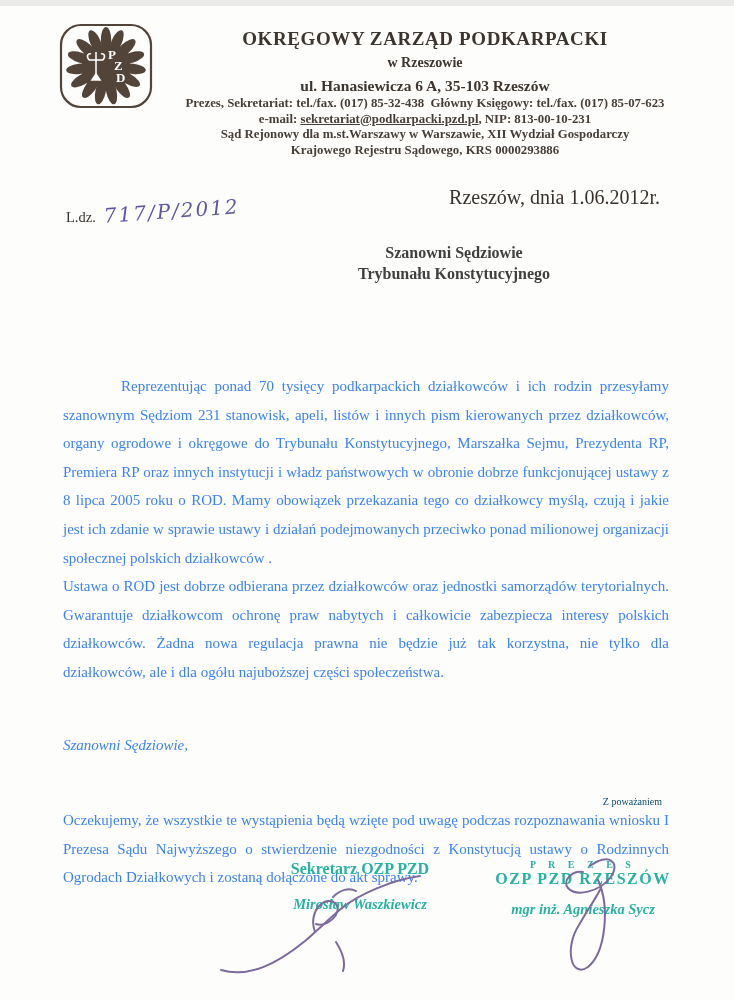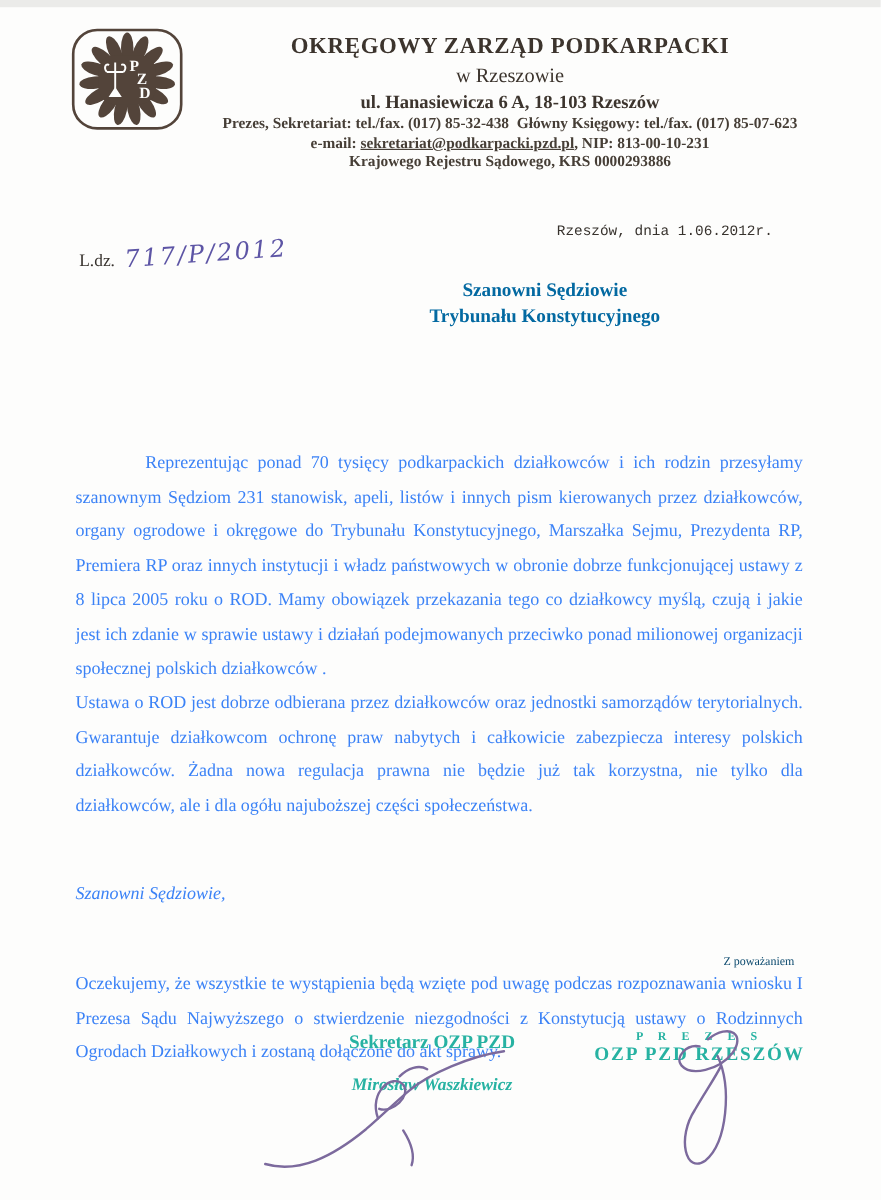--- a/index.html
+++ b/index.html
@@ -15,45 +15,45 @@
     content:"";position:absolute;left:0;top:0;width:734px;height:6px;
     background:#ebebe9;
   }
   
   .logo{position:absolute;left:58px;top:22px;width:96px;height:88px;}
   .letterhead{
     position:absolute;left:140px;top:26px;width:570px;
     text-align:center;color:#3c342d;
   }
   .org1,.org2{font-size:19px;font-weight:bold;letter-spacing:.6px;line-height:25px;}
-  .org3{font-size:17px;font-weight:normal;line-height:23px;}
+  .org3{font-size:14px;font-weight:bold;line-height:23px;}
   .addr{font-size:15.5px;font-weight:bold;line-height:20px;margin-top:2px;}
   .small-line{font-size:12.8px;line-height:15.5px;color:#463e36;white-space:pre-wrap;font-weight:bold;}
   .email-part{text-decoration:underline;}
   
   .date-line{
-    position:absolute;right:90px;top:186px;
-    font-size:12px;color:#37322d;font-family:Liberation Mono, monospace;
+    position:absolute;right:74px;top:186px;
+    font-size:20px;color:#37322d;
   }
   .ref{position:absolute;left:66px;top:203px;font-size:14.5px;color:#37322d;}
   .ref-hand{
     display:inline-block;
     font-family:"DejaVu Serif", serif;
     font-style:italic;
     font-size:20px;
     color:#5d55a5;
     transform:rotate(-4deg) translateY(-4px);
     letter-spacing:2px;
     margin-left:8px;
   }
   
   .addressee{
-    position:absolute;left:304px;top:232px;width:300px;
+    position:absolute;left:304px;top:242px;width:300px;
     text-align:center;font-weight:bold;font-size:16px;line-height:21px;
-    color:#0369a1;
+    color:#404040;
   }
   
   .body-text{
     position:absolute;left:63px;top:372px;width:606px;
     font-size:15px;line-height:28.6px;text-align:justify;color:#3b82f6;
   }
   .body-text p{margin:0;}
   .p-indent{text-indent:58px;}
   .salutation{font-style:italic;margin-top:44px !important;text-align:left;}
   .p-after-salutation{margin-top:47px !important;}
@@ -115,23 +115,24 @@
         <path d="M31,38 L45,38"></path>
         <path d="M31,38 C28,34 30,31 33,32"></path>
         <path d="M45,38 C48,34 46,31 43,32"></path>
       </g>
     </svg>
   </div>
 
   <header class="letterhead">
     <div class="org2">OKRĘGOWY ZARZĄD PODKARPACKI</div>
     <div class="org3">w Rzeszowie</div>
-    <div class="addr">ul. Hanasiewicza 6 A, 18-103 Rzeszów</div>
+    <div class="addr">ul. Hanasiewicza 6 A, 35-103 Rzeszów</div>
     <div class="small-line">Prezes, Sekretariat: tel./fax. (017) 85-32-438  Główny Księgowy: tel./fax. (017) 85-07-623</div>
     <div class="small-line"><span>e-mail: </span><span class="email-part">sekretariat@podkarpacki.pzd.pl</span><span>, NIP: 813-00-10-231</span></div>
+    <div class="small-line">Sąd Rejonowy dla m.st.Warszawy w Warszawie, XII Wydział Gospodarczy</div>
     <div class="small-line">Krajowego Rejestru Sądowego, KRS 0000293886</div>
   </header>
 
   <div class="date-line">Rzeszów, dnia 1.06.2012r.</div>
 
   <div class="ref">
     <span>L.dz.</span><span class="ref-hand">717/P/2012</span>
   </div>
 
   <div class="addressee">
@@ -149,20 +150,21 @@
   <div class="closing">Z poważaniem</div>
 
   <div class="stamp stamp-left">
     <div class="stamp-title">Sekretarz OZP PZD</div>
     <div class="stamp-name">Mirosław Waszkiewicz</div>
   </div>
 
   <div class="stamp stamp-right">
     <div class="stamp-title-spaced">P R E Z E S</div>
     <div class="stamp-sub">OZP PZD RZESZÓW</div>
+    <div class="stamp-name">mgr inż. Agnieszka Sycz</div>
   </div>
 
   <svg class="ink ink-left" width="230" height="112" viewBox="0 0 230 112">
     <g stroke="#7c6a9d" stroke-width="2" fill="none" stroke-linecap="round">
       <path d="M6,104 C34,112 62,98 90,75 C106,61 116,51 127,42 C143,29 176,14 205,10"></path>
       <path d="M100,66 C92,44 112,28 121,38 C128,47 112,62 101,58"></path>
       <path d="M118,31 C125,24 134,21 141,25"></path>
       <path d="M121,76 C128,87 131,96 128,105"></path>
     </g>
   </svg>

